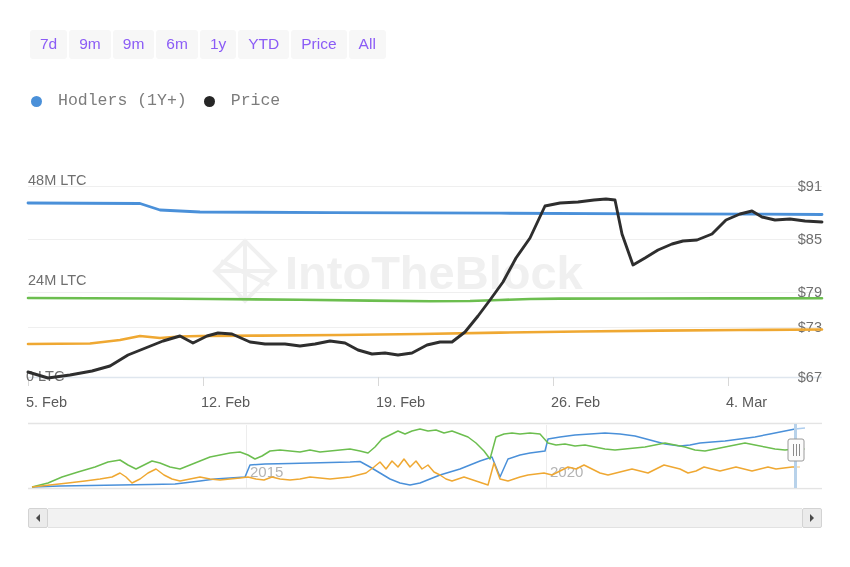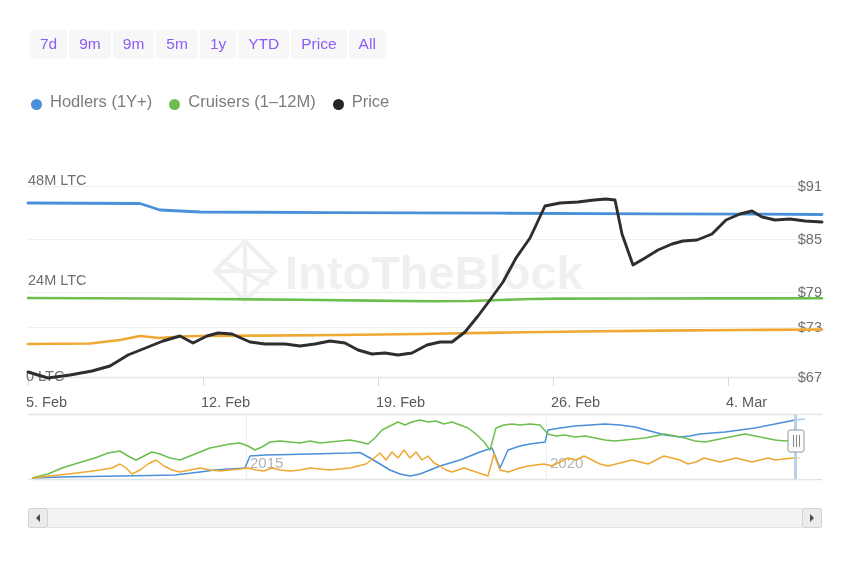--- a/index.html
+++ b/index.html
@@ -41,23 +41,24 @@
   
   .legend {
     position: absolute;
     left: 31px; top: 93px;
     display: flex;
     align-items: center;
     gap: 17px;
   }
   .legend-item {
     display: flex;
-    align-items: flex-end;
-    gap: 8px;
+    align-items: center;
+    gap: 16px;
     cursor: pointer;
+    font-family: Liberation Mono, monospace;
   }
   .legend-dot {
     width: 11px; height: 11px;
     border-radius: 50%;
     flex: none;
     display: block;
   }
   .legend-label {
     font-size: 16.5px;
     color: #7c7c7c;
@@ -87,21 +88,21 @@
   .wm-text {
     font-family: "Liberation Sans", sans-serif;
     font-size: 47px;
     font-weight: bold;
     fill: #f0f0f0;
   }
 
   
   .nav-wrap {
     position: absolute;
-    left: 0; top: 408px;
+    left: 0; top: 417px;
     width: 836px; height: 80px;
   }
   .nav-year {
     font-family: "Liberation Sans", sans-serif;
     font-size: 15px;
     fill: #b4b4b4;
   }
 
   
   .scrollbar {
@@ -134,35 +135,31 @@
 </style>
 </head>
 <body>
 
 <div id="app">
 
   <div class="range-bar">
     <button class="range-btn">7d</button>
     <button class="range-btn">9m</button>
     <button class="range-btn">9m</button>
-    <button class="range-btn">5m</button>
+    <button class="range-btn">6m</button>
     <button class="range-btn">1y</button>
     <button class="range-btn">YTD</button>
     <button class="range-btn">Price</button>
     <button class="range-btn">All</button>
   </div>
 
   <div class="legend">
     <div class="legend-item">
       <span class="legend-dot" style="background: rgb(74, 144, 217);"></span>
       <span class="legend-label">Hodlers (1Y+)</span>
-    </div>
-    <div class="legend-item">
-      <span class="legend-dot" style="background: rgb(108, 190, 79);"></span>
-      <span class="legend-label">Cruisers (1–12M)</span>
     </div>
     <div class="legend-item">
       <span class="legend-dot" style="background: rgb(38, 38, 38);"></span>
       <span class="legend-label">Price</span>
     </div>
   </div>
 
   <div class="chart-wrap">
     <svg class="chart-svg" width="850" height="275" viewBox="0 0 850 275">
 

